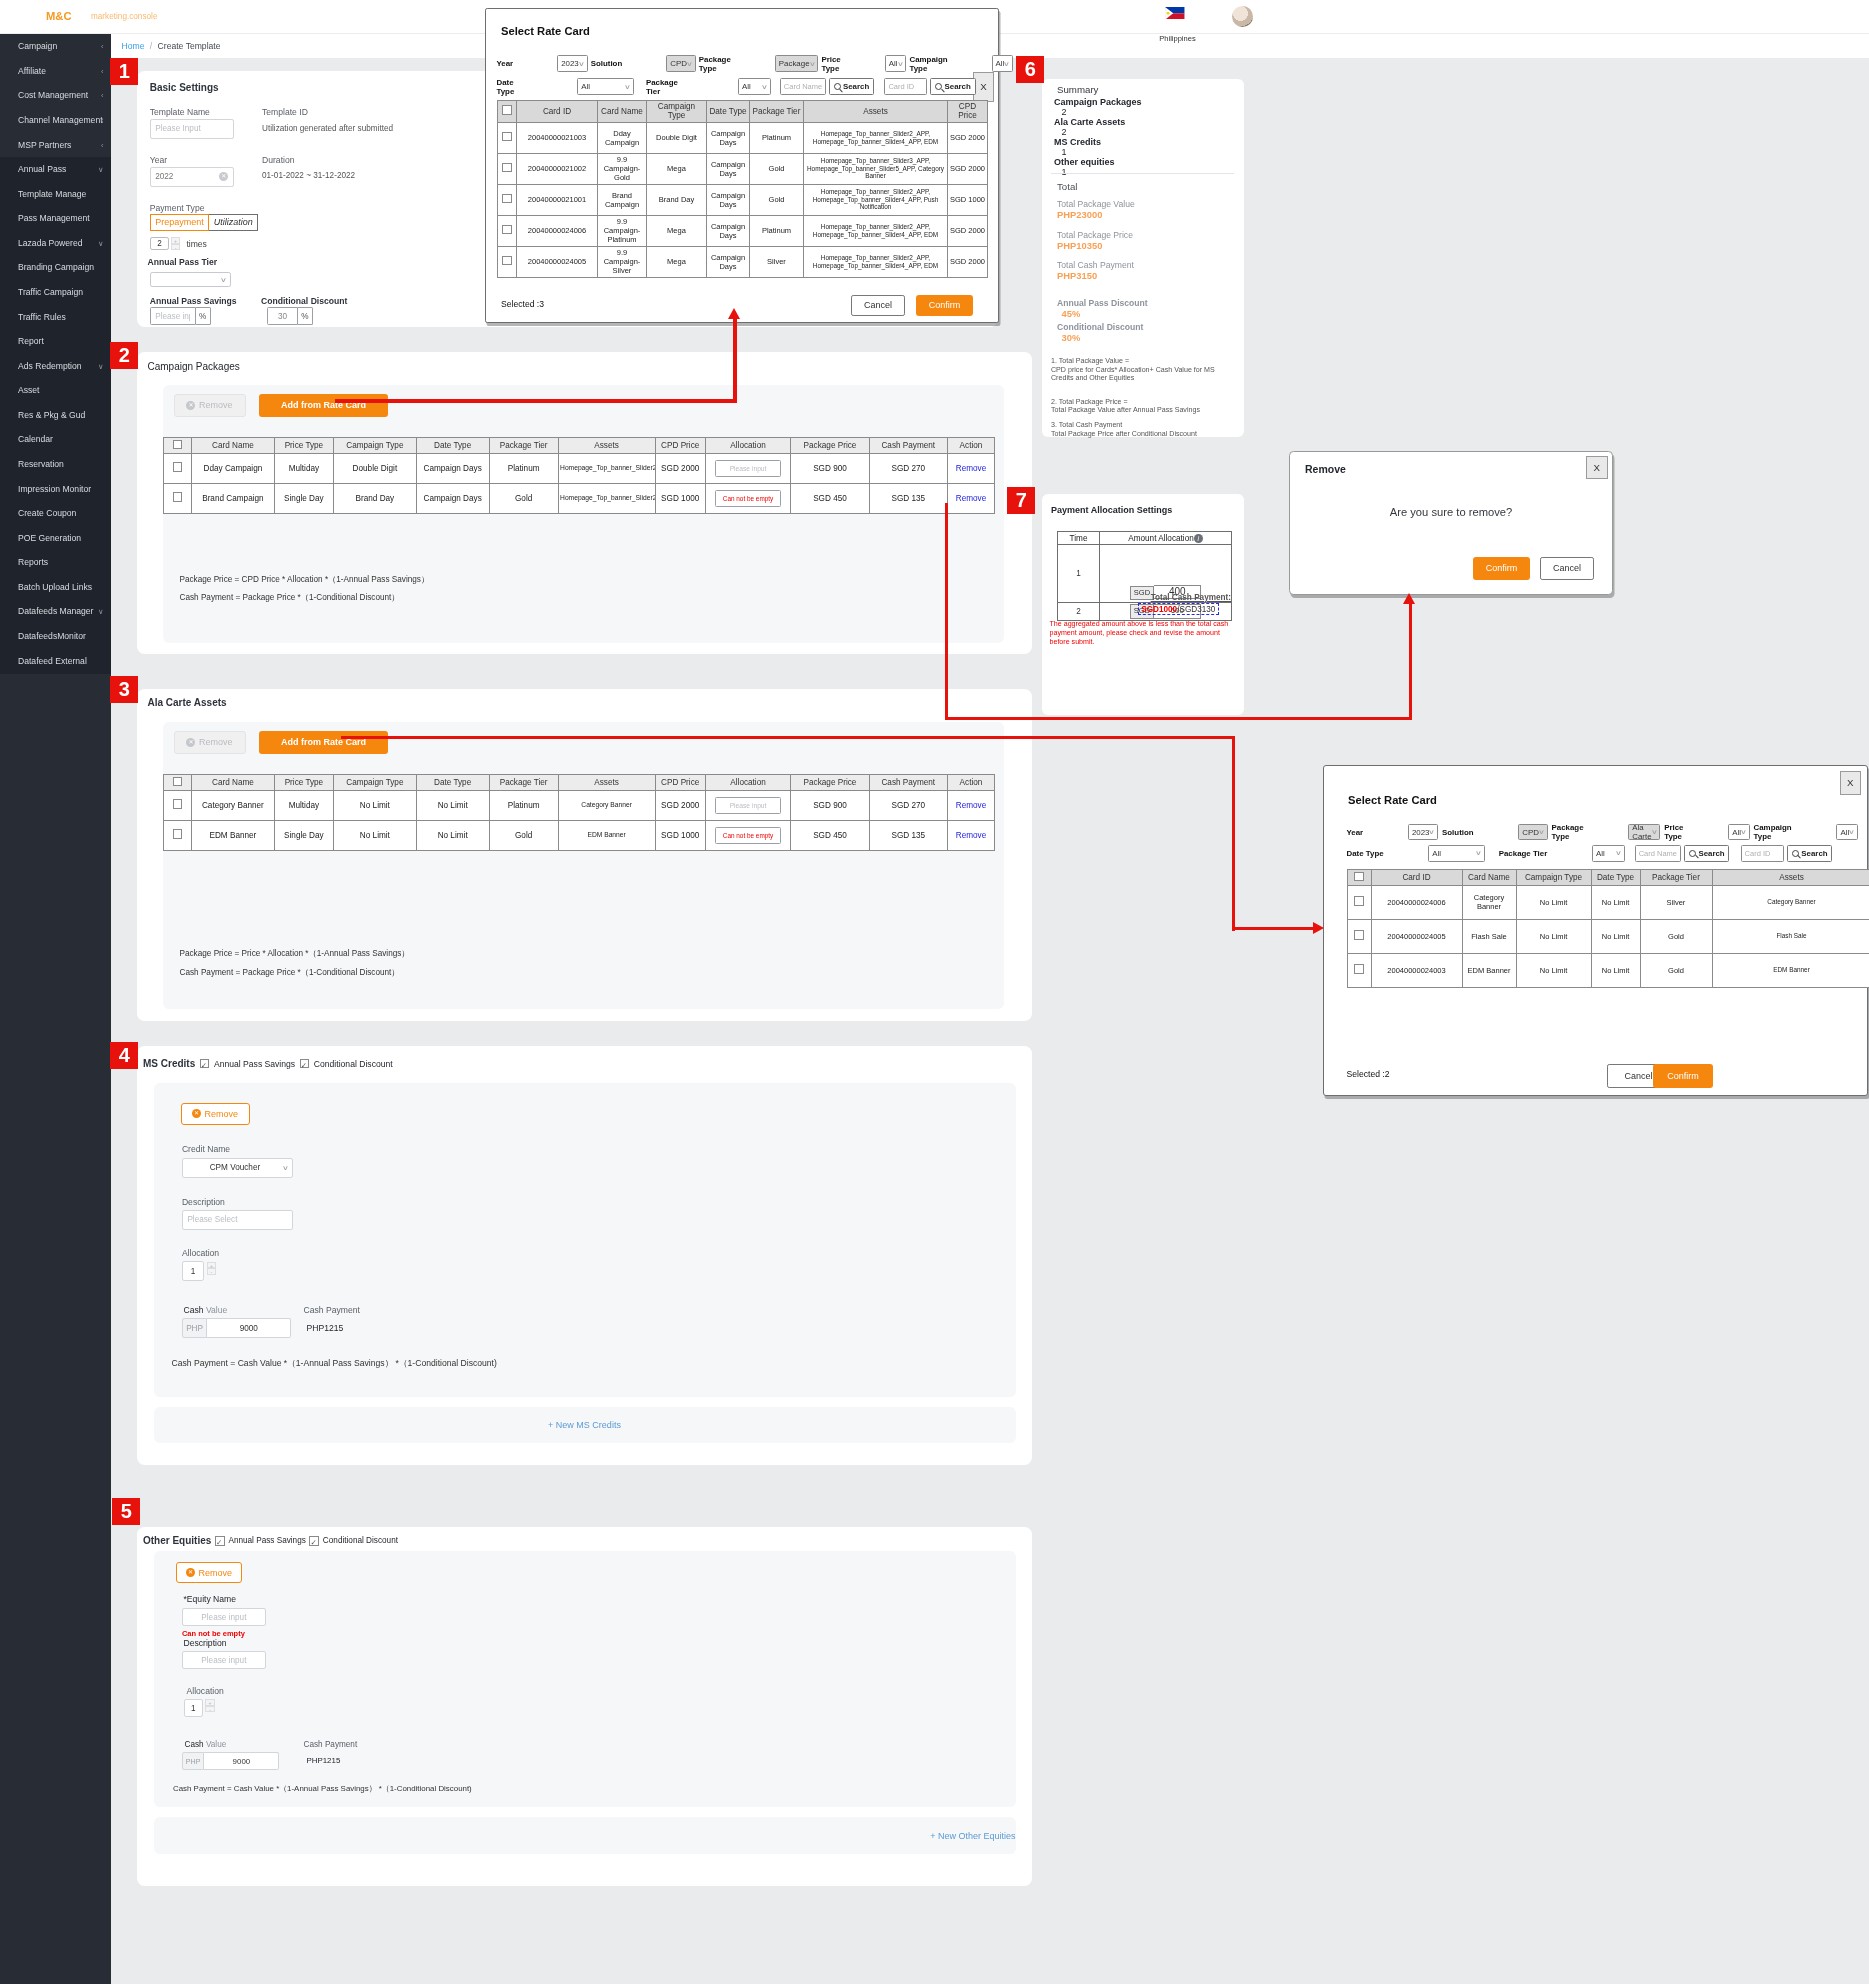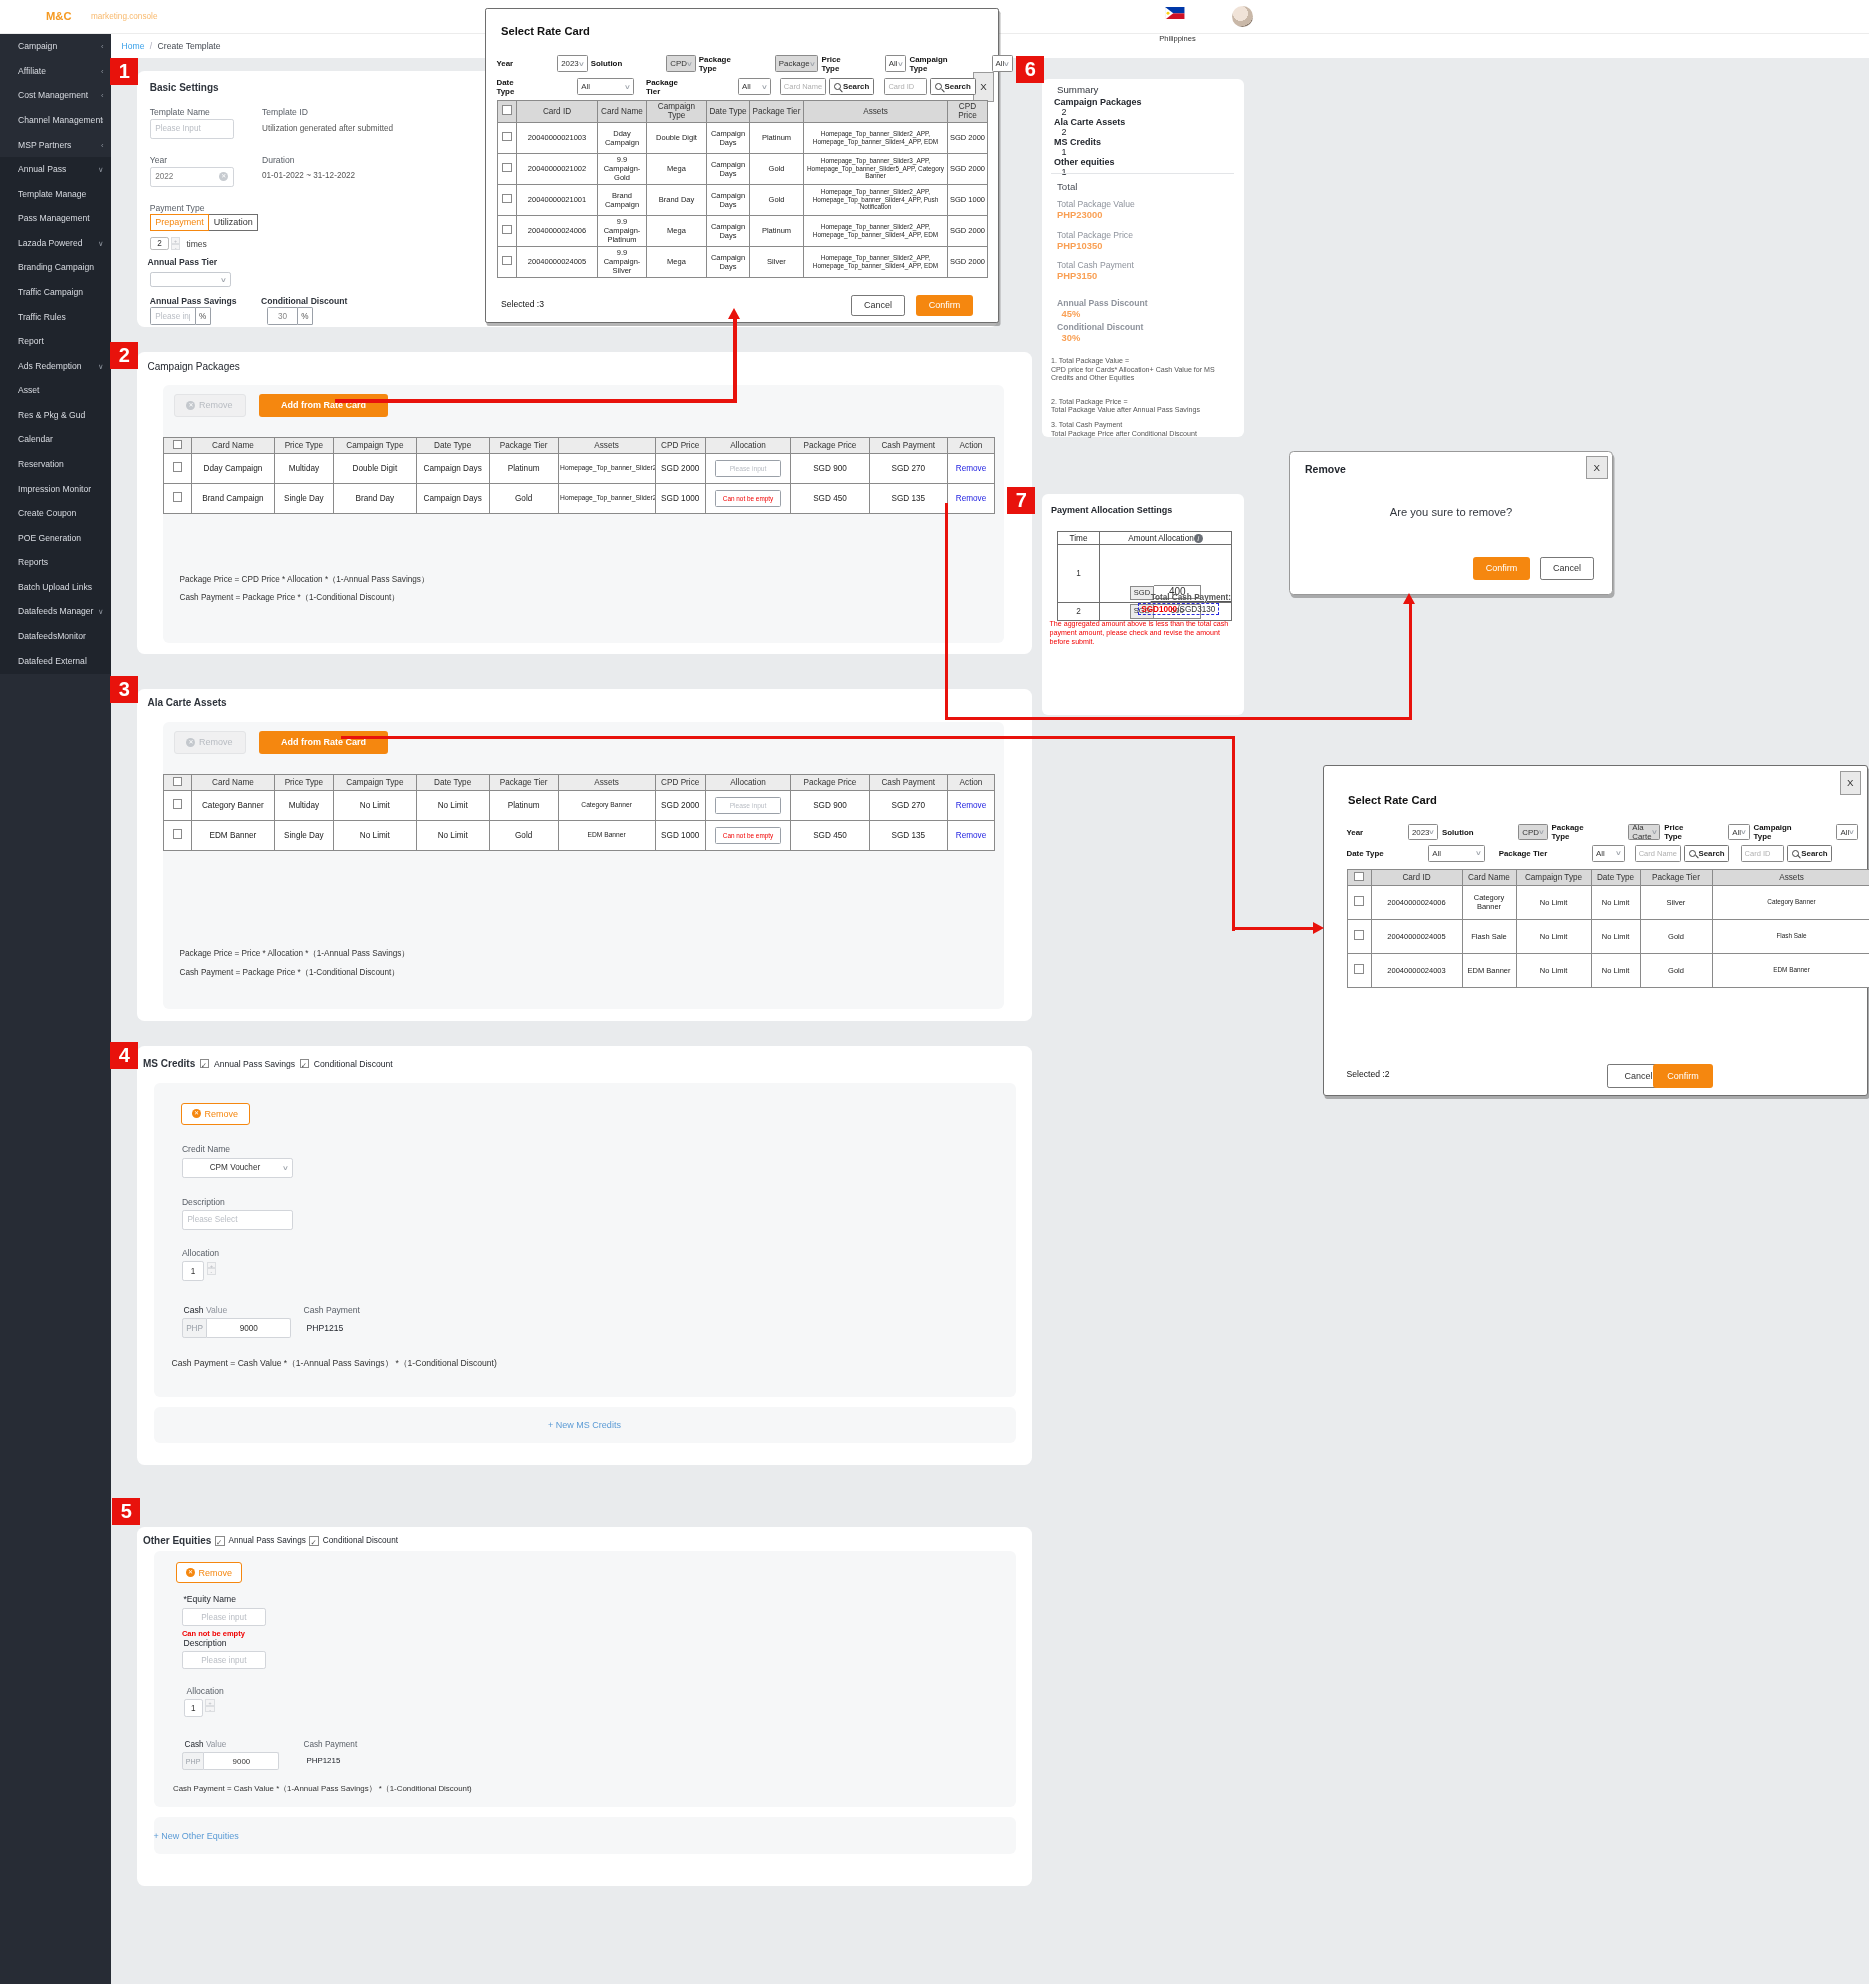--- a/index.html
+++ b/index.html
@@ -131,21 +131,21 @@
   <div class="abs lbl" style="left:12.7px;top:84px;">Year</div>
   <div class="abs ibox" style="left:12.7px;top:96px;width:84px;height:19.5px;display:flex;align-items:center;justify-content:space-between;padding:0 4.5px;">
     <span style="color:#777;">2022</span>
     <span style="width:9px;height:9px;border-radius:50%;background:#c7cbd0;color:#fff;font-size:6px;line-height:9px;text-align:center;">✕</span>
   </div>
   <div class="abs lbl" style="left:125px;top:84px;">Duration</div>
   <div class="abs" style="left:125px;top:100px;font-size:8.2px;color:#555;">01-01-2022 ~ 31-12-2022</div>
   <div class="abs lbl" style="left:12.7px;top:132px;">Payment Type</div>
   <div class="abs" style="left:12.7px;top:143px;height:16.5px;display:flex;">
     <span style="display:inline-flex;align-items:center;padding:0 4.5px;border:1.1px solid #f5870f;color:#f5870f;font-size:9px;background:#fff;z-index:2;">Prepayment</span>
-    <span style="display:inline-flex;align-items:center;padding:0 4.5px;border:0.7px solid #6e6e6e;border-left:none;color:#333;font-size:9px;background:#fff;">Utilization</span>
+    <span style="display:inline-flex;align-items:center;padding:0 4.5px;border:0.7px solid #6e6e6e;border-left:none;color:#333;font-size:9px;background:#fff;font-style:italic;">Utilization</span>
   </div>
   <div class="abs" style="left:12.7px;top:166px;display:flex;align-items:center;gap:1.5px;">
     <span class="ibox" style="width:19.5px;height:12.7px;text-align:center;line-height:12.7px;border-color:#bbb;">2</span>
     <span class="stepper">
         <span class="stp">+</span>
         <span class="stp">-</span>
       </span>
     <span class="lbl" style="margin-left:4.5px;color:#444;">times</span>
   </div>
   <div class="abs blbl" style="left:10.5px;top:186px;">Annual Pass Tier</div>
@@ -381,21 +381,21 @@
     </div>
     <div class="abs" style="left:31px;top:189px;font-size:8.2px;"><span style="color:#23272e;">Cash</span> <span style="color:#8e939c;">Value</span></div>
     <div class="abs lbl" style="left:150px;top:189px;font-size:8.2px;">Cash Payment</div>
     <div class="abs" style="left:28.4px;top:201px;display:flex;">
       <span class="ibox" style="width:22.5px;height:18px;line-height:18px;text-align:center;background:#f1f2f3;color:#9aa0a8;font-size:7.1px;border-radius:2.2px 0 0 2.2px;">PHP</span>
       <span class="ibox" style="width:75px;height:18px;line-height:18px;text-align:center;border-left:none;border-radius:0 2.2px 2.2px 0;font-size:7.9px;">9000</span>
     </div>
     <div class="abs" style="left:153px;top:205px;font-size:7.9px;color:#23272e;">PHP1215</div>
     <div class="abs formula" style="left:19.5px;top:232px;font-size:7.9px;">Cash Payment = Cash Value *（1-Annual Pass Savings） *（1-Conditional Discount)</div>
   </div>
-  <div class="panel" style="left:16.5px;top:290px;width:862px;height:37px;display:flex;align-items:center;justify-content:flex-start;">
+  <div class="panel" style="left:16.5px;top:290px;width:862px;height:37px;display:flex;align-items:center;justify-content:flex-end;">
     <span class="newlink">+ New Other Equities</span>
   </div>
 </div>
 
 <div class="card" style="left:1042px;top:79px;width:202px;height:358px;border-radius:6px;">
   <div class="abs" style="left:15px;top:5.2px;font-size:9.7px;color:#33373e;">Summary</div>
   <div id="sum-items" class="abs" style="left:12px;top:18px;width:178px;">
       <div class="sum-il">Campaign Packages</div>
       <div class="sum-iv">2</div>
       <div class="sum-il">Ala Carte Assets</div>

